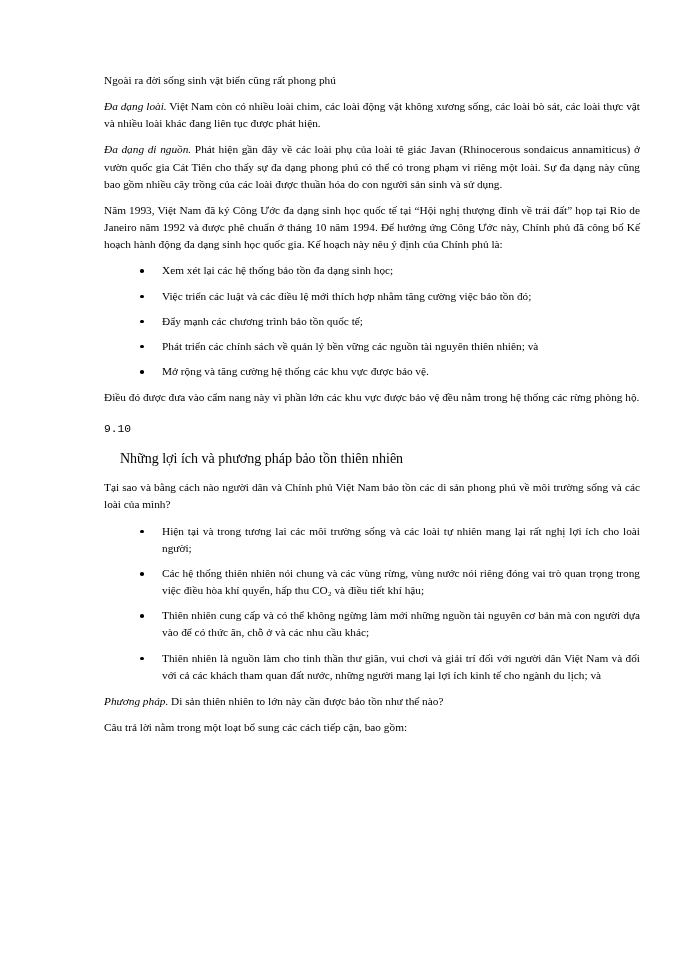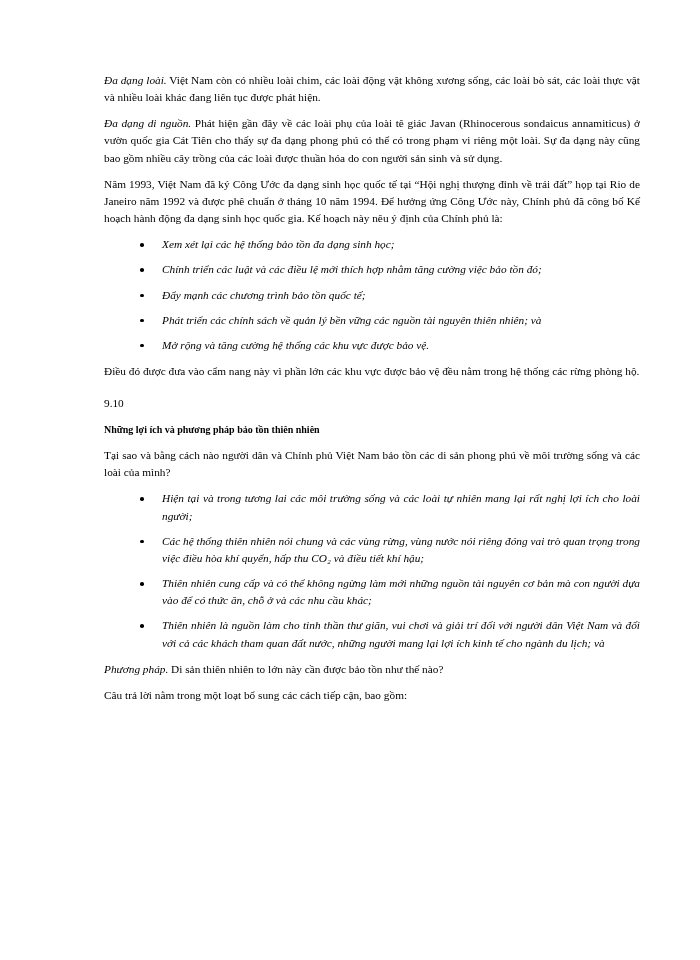--- a/index.html
+++ b/index.html
@@ -29,29 +29,30 @@
     text-justify: inter-word;
   }
   .para.tight {
     margin-bottom: 7px;
   }
   .lead {
     font-weight: normal;
     font-style: italic;
   }
   .heading {
-    font-size: 10px;
-    font-weight: bold;
-    margin: 0 0 10px 0;
+    font-size: 14px;
+    font-weight: normal;
+    margin: 0 0 10px 16px;
     line-height: 1.5;
   }
   .section-num {
     font-size: 11.3px;
     margin: 0 0 10px 0;
     line-height: 1.5;
+    font-family: Liberation Mono, monospace;
   }
   ul.bullets {
     list-style: none;
     margin: 0 0 9px 0;
     padding: 0 0 0 32px;
   }
   ul.bullets li {
     font-size: 11.3px;
     line-height: 1.52;
     text-align: justify;
@@ -70,39 +71,39 @@
     width: 3.6px;
     height: 3.6px;
     background: #000;
     border-radius: 50%;
   }
   .block-gap {
     height: 6px;
   }
   .list-wrap {
     margin-bottom: 9px;
-    font-style: italic;
   }
 </style>
 </head>
 <body>
 
 <div class="page">
 
+  <p class="para">Ngoài ra đời sống sinh vật biển cũng rất phong phú</p>
 
   <p class="para"><span class="lead">Đa dạng loài.</span><span> Việt Nam còn có nhiều loài chim, các loài động vật không xương sống, các loài bò sát, các loài thực vật và nhiều loài khác đang liên tục được phát hiện.</span></p>
 
   <p class="para"><span class="lead">Đa dạng di nguồn.</span><span> Phát hiện gần đây về các loài phụ của loài tê giác Javan (Rhinocerous sondaicus annamiticus) ở vườn quốc gia Cát Tiên cho thấy sự đa dạng phong phú có thể có trong phạm vi riêng một loài. Sự đa dạng này cũng bao gồm nhiều cây trồng của các loài được thuần hóa do con người sản sinh và sử dụng.</span></p>
 
   <p class="para">Năm 1993, Việt Nam đã ký Công Ước đa dạng sinh học quốc tế tại “Hội nghị thượng đỉnh về trái đất” họp tại Rio de Janeiro năm 1992 và được phê chuẩn ở tháng 10 năm 1994. Để hưởng ứng Công Ước này, Chính phủ đã công bố Kế hoạch hành động đa dạng sinh học quốc gia. Kế hoạch này nêu ý định của Chính phủ là:</p>
 
   <div class="list-wrap">
     <ul class="bullets">
       <li>Xem xét lại các hệ thống bảo tồn đa dạng sinh học;</li>
-      <li>Chính triển các luật và các điều lệ mới thích hợp nhằm tăng cường việc bảo tồn đó;</li>
+      <li>Việc triển các luật và các điều lệ mới thích hợp nhằm tăng cường việc bảo tồn đó;</li>
       <li>Đẩy mạnh các chương trình bảo tồn quốc tế;</li>
       <li>Phát triển các chính sách về quản lý bền vững các nguồn tài nguyên thiên nhiên; và</li>
       <li>Mở rộng và tăng cường hệ thống các khu vực được bảo vệ.</li>
     </ul>
   </div>
 
   <p class="para">Điều đó được đưa vào cẩm nang này vì phần lớn các khu vực được bảo vệ đều nằm trong hệ thống các rừng phòng hộ.</p>
 
   <div class="block-gap"></div>
 

